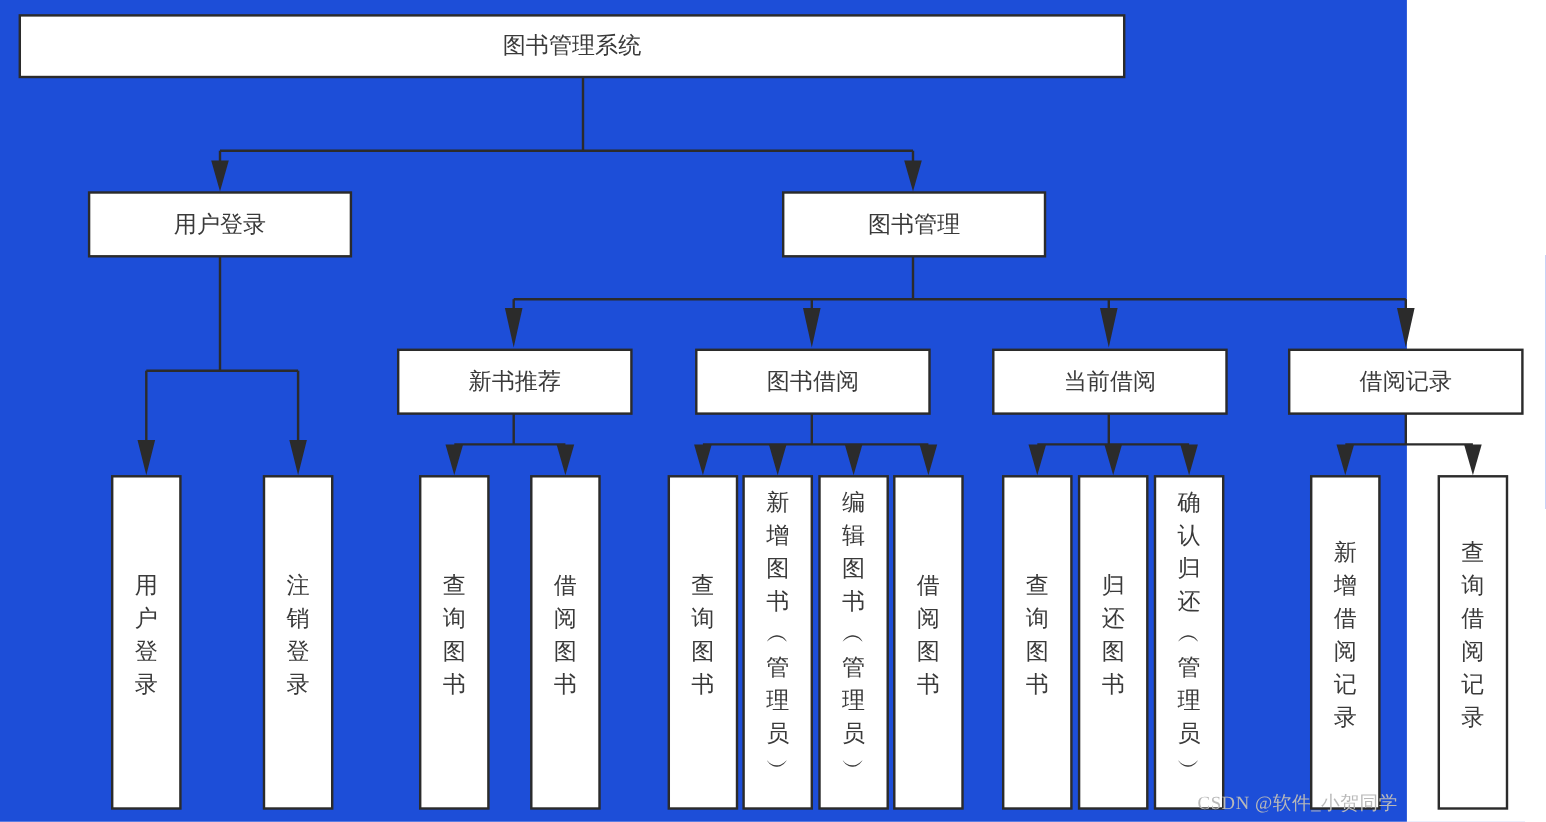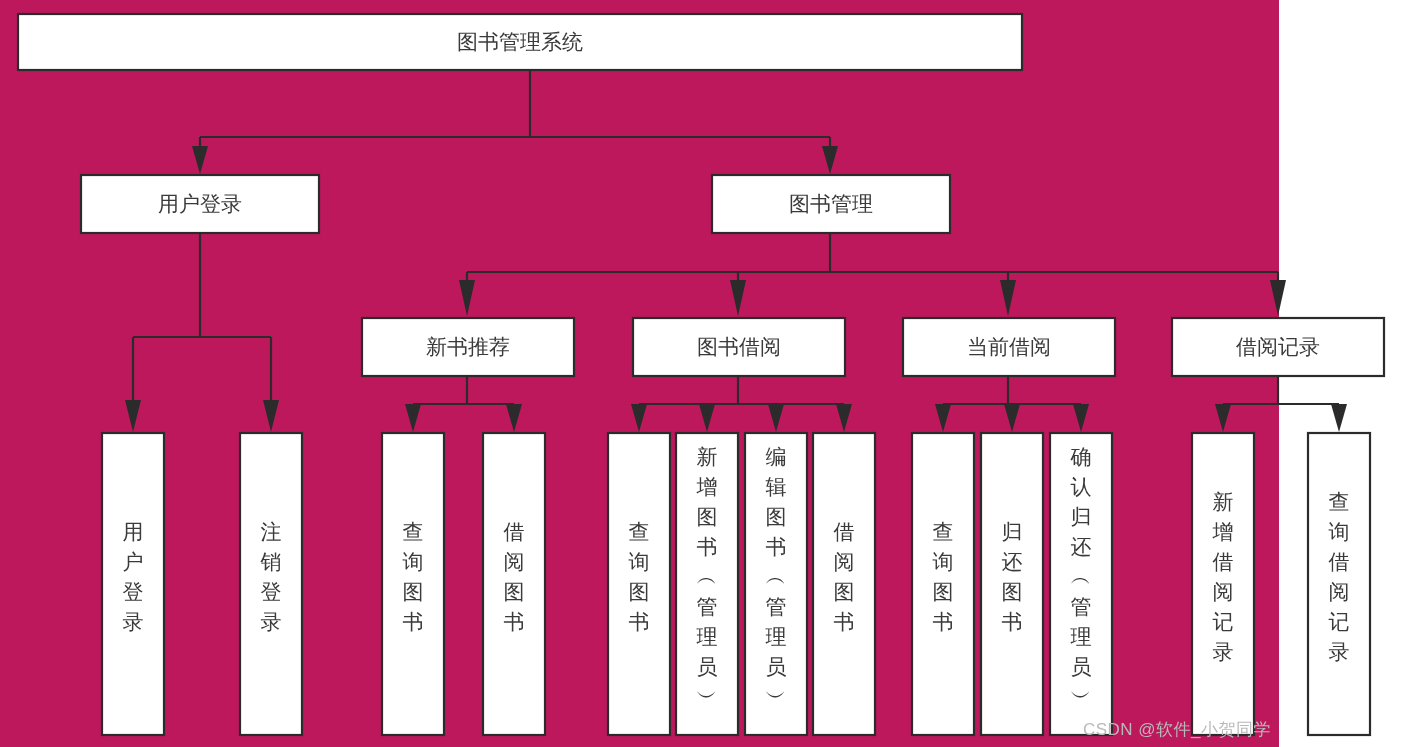--- a/index.html
+++ b/index.html
@@ -10,21 +10,21 @@
   body {
     width: 1405px;
     height: 747px;
     overflow: hidden;
     font-family: "Liberation Sans", "DejaVu Sans", sans-serif;
   }
   #diagram-root {
     position: relative;
     width: 1279px;
     height: 747px;
-    background: #be185d;
+    background: #1d4ed8;
   }
   svg#flow-svg {
     position: absolute;
     left: 0;
     top: 0;
     width: 1405px;
     height: 747px;
     display: block;
   }
   .node-rect {
@@ -52,21 +52,21 @@
   .node-label-vert {
     font-family: "Liberation Sans", "DejaVu Sans", sans-serif;
     font-size: 21px;
     fill: #3a3a3a;
     text-anchor: middle;
   }
   .watermark-text {
     position: absolute;
     right: 8px;
     bottom: 6px;
-    font-family: Liberation Sans, sans-serif;
+    font-family: Liberation Serif, serif;
     font-size: 17px;
     color: #b9b9b9;
     letter-spacing: 0.5px;
     white-space: nowrap;
     user-select: none;
   }
 </style>
 </head>
 <body>
 

